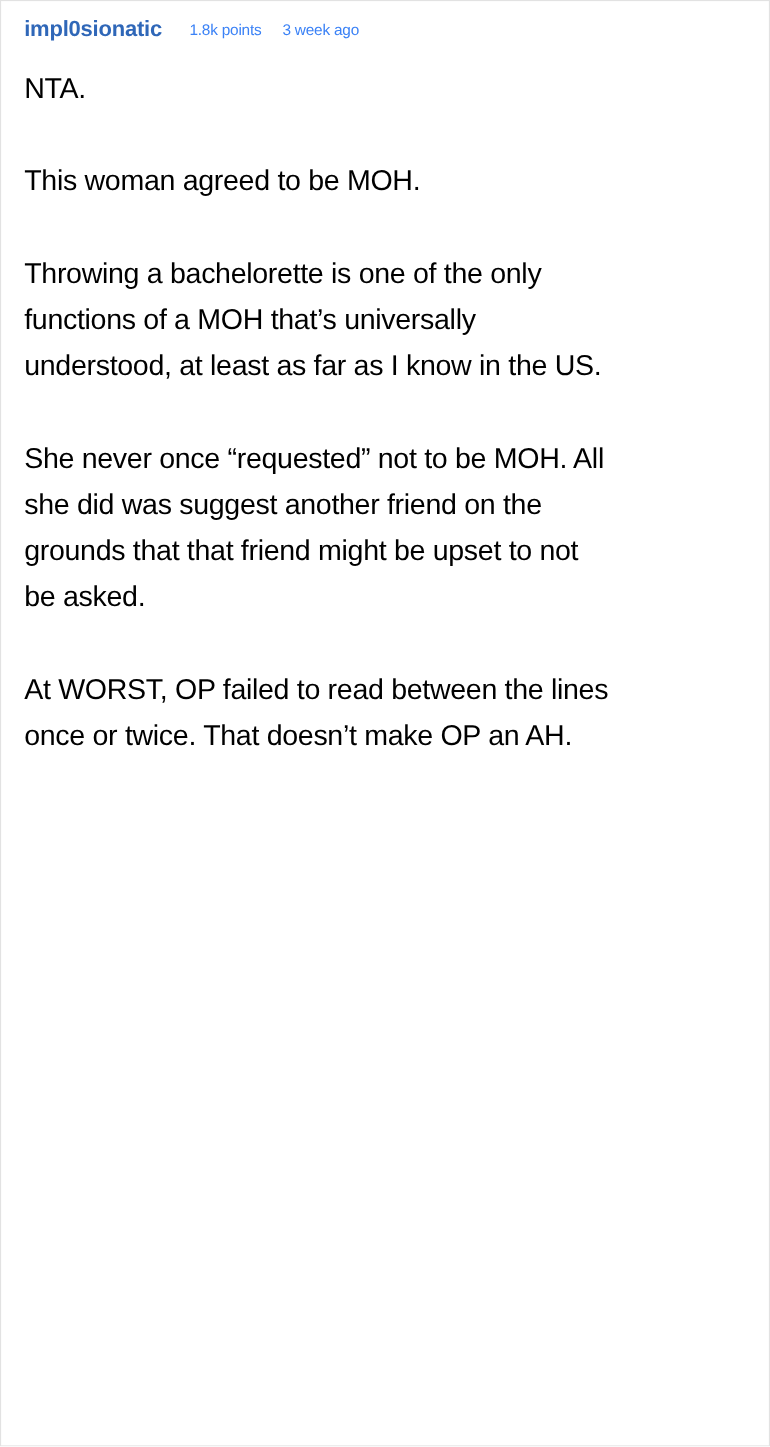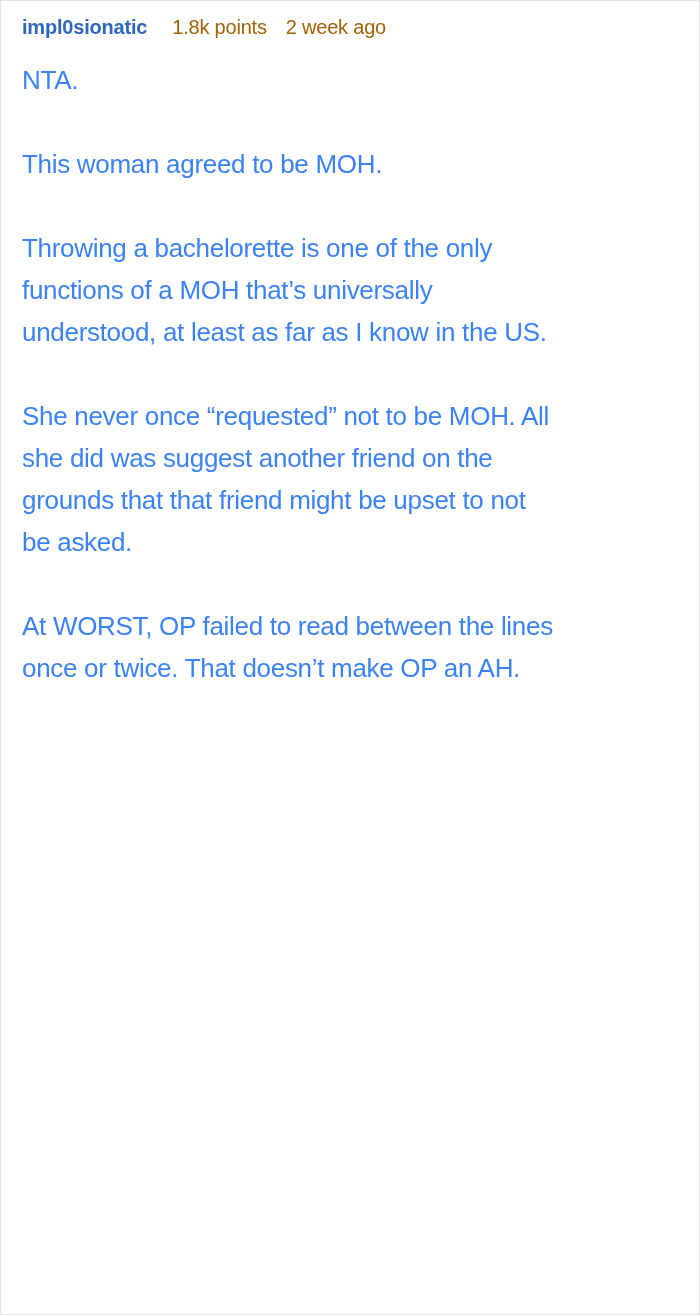--- a/index.html
+++ b/index.html
@@ -21,47 +21,47 @@
   }
   .username {
     font-size: 20px;
     font-weight: 700;
     color: #2f67b8;
     letter-spacing: -0.2px;
     cursor: pointer;
     text-decoration: none;
   }
   .meta {
-    font-size: 20px;
+    font-size: 14px;
     font-weight: 400;
-    color: #a16207;
+    color: #3b82f6;
     letter-spacing: -0.2px;
   }
   .meta.points { margin-left: 25px; }
   .meta.age { margin-left: 19px; }
   .comment-body {
     margin-top: 19px;
   }
   .paragraph {
     font-size: 26px;
     line-height: 42px;
-    color: #3b82f6;
+    color: #000000;
     letter-spacing: -0.3px;
     white-space: pre-line;
   }
   .paragraph + .paragraph { margin-top: 42px; }
 </style>
 </head>
 <body>
 
 <div class="comment-card">
   <div class="comment-header">
     <span class="username">impl0sionatic</span>
     <span class="meta points">1.8k points</span>
-    <span class="meta age">2 week ago</span>
+    <span class="meta age">3 week ago</span>
   </div>
   <div class="comment-body">
     <div class="paragraph">NTA.</div>
     <div class="paragraph">This woman agreed to be MOH.</div>
     <div class="paragraph">Throwing a bachelorette is one of the only
 functions of a MOH that’s universally
 understood, at least as far as I know in the US.</div>
     <div class="paragraph">She never once “requested” not to be MOH. All
 she did was suggest another friend on the
 grounds that that friend might be upset to not

